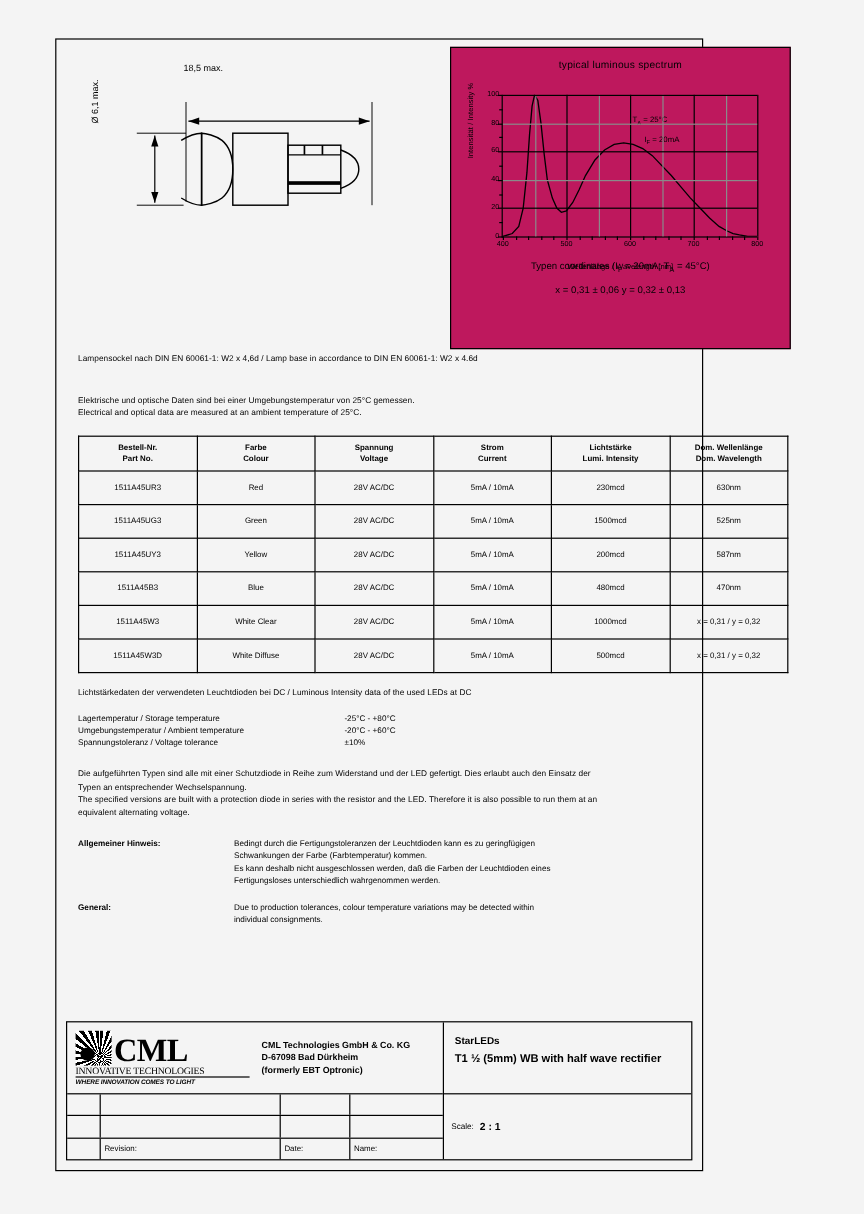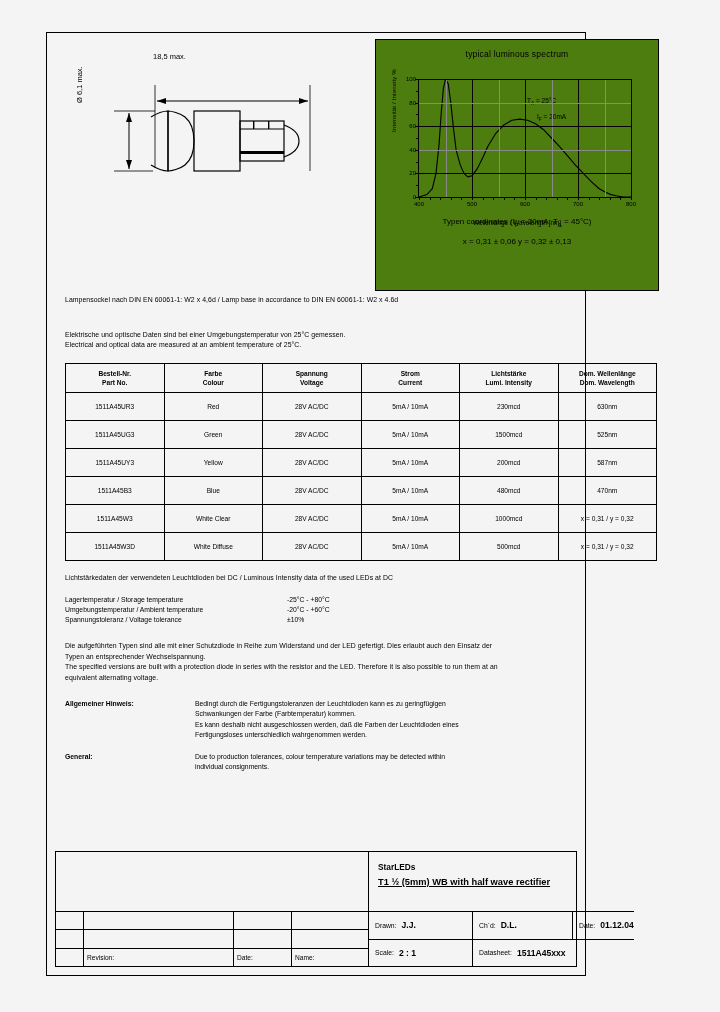--- a/index.html
+++ b/index.html
@@ -2,21 +2,21 @@
 <html><head>
 <meta charset="utf-8">
 <style>
   html,body{margin:0;padding:0;background:#f4f4f4;}
   body{width:720px;height:1012px;font-family:"Liberation Sans",sans-serif;color:#000;overflow:hidden;}
   .page{position:absolute;left:46px;top:32px;width:540px;height:944px;border:1.5px solid #000;background:#f4f4f4;box-sizing:border-box;}
 
   
   .topzone{position:relative;height:262px;}
   .drawing{position:absolute;left:20px;top:10px;width:300px;height:240px;}
-  .chartbox{position:absolute;left:328px;top:6px;width:282px;height:250px;border:1px solid #000;background:#4d7c0f;}
+  .chartbox{position:absolute;left:328px;top:6px;width:282px;height:250px;border:1px solid #000;background:#be185d;}
   .chart-title{text-align:center;font-size:8.5px;margin-top:9px;letter-spacing:.2px;}
   .plotwrap{position:relative;width:282px;height:150px;}
   .ylabel{position:absolute;left:-28px;top:38px;width:90px;transform:rotate(-90deg);transform-origin:center;
           font-size:6.2px;text-align:center;letter-spacing:.1px;}
   .plot{position:absolute;left:42px;top:20px;width:212px;height:118px;border-left:1.2px solid #000;border-bottom:1.2px solid #000;}
   .gl{position:absolute;background:#8a8a8a;}
   .gl.v{width:1px;top:0;bottom:0;}
   .gl.h{height:1px;left:0;right:0;}
   .gl.dark{background:#000;}
   .ytick{position:absolute;right:100%;margin-right:3px;font-size:6px;transform:translateY(-50%);white-space:nowrap;}
@@ -67,21 +67,21 @@
   .logo-bot{font-size:5.4px;font-weight:bold;font-style:italic;letter-spacing:-0.1px;margin-top:1px;}
   .company{font-size:7.4px;font-weight:bold;line-height:10.5px;padding-left:10px;}
   .revtable{flex:1;display:flex;flex-direction:column;}
   .revrow{flex:1;display:flex;border-bottom:1px solid #000;box-sizing:border-box;}
   .revrow:last-child{border-bottom:none;}
   .revcell{border-right:1px solid #000;box-sizing:border-box;font-size:6.6px;display:flex;align-items:center;padding-left:3px;}
   .rc1{width:28px;}.rc2{width:150px;}.rc3{width:58px;}.rc4{width:76px;border-right:none;}
   .tb-right{flex:1;display:flex;flex-direction:column;}
   .tr-row1{height:60px;border-bottom:1.2px solid #000;box-sizing:border-box;padding:8px 0 0 9px;}
   .prod1{font-size:8.3px;font-weight:bold;line-height:15px;}
-  .prod2{font-size:9.3px;font-weight:bold;line-height:15px;text-decoration:underline;}
+  .prod2{font-size:9.3px;font-weight:bold;line-height:15px;}
   .tr-row2,.tr-row3{flex:1;display:flex;}
   .tr-row2{border-bottom:1px solid #000;box-sizing:border-box;}
   .fcell{display:flex;align-items:center;border-right:1px solid #000;box-sizing:border-box;padding-left:6px;font-size:6.8px;gap:5px;}
   .fcell:last-child{border-right:none;}
   .fval{font-weight:bold;font-size:8.6px;}
   .f-drawn{width:104px;}.f-chd{width:100px;}.f-date{flex:1;}
   .f-scale{width:104px;}.f-ds{flex:1;}
 </style>
 </head>
 <body>
@@ -337,20 +337,33 @@
             <div>Due to production tolerances, colour temperature variations may be detected within</div>
             <div>individual consignments.</div>
           </div>
         </div>
       </div>
   </div>
 
   <div class="titleblock">
     <div class="tb-left">
       <div class="logorow">
+        <div class="logo">
+          <div class="logo-top">
+            <div class="logo-sq"></div>
+            <div class="cml">CML</div>
+          </div>
+          <div class="logo-mid">INNOVATIVE TECHNOLOGIES</div>
+          <div class="logo-bot">WHERE INNOVATION COMES TO LIGHT</div>
+        </div>
+        <div class="company">
+          <div>CML Technologies GmbH &amp; Co. KG</div>
+          <div>D-67098 Bad Dürkheim</div>
+          <div>(formerly EBT Optronic)</div>
+        </div>
       </div>
       <div class="revtable">
         <div class="revrow">
           <div class="revcell rc1"></div>
           <div class="revcell rc2"></div>
           <div class="revcell rc3"></div>
           <div class="revcell rc4"></div>
         </div>
         <div class="revrow">
           <div class="revcell rc1"></div>
@@ -364,39 +377,21 @@
           <div class="revcell rc3">Date:</div>
           <div class="revcell rc4">Name:</div>
         </div>
       </div>
     </div>
     <div class="tb-right">
       <div class="tr-row1">
         <div class="prod1">StarLEDs</div>
         <div class="prod2">T1 ½  (5mm)  WB  with half wave rectifier</div>
       </div>
-      <div class="tr-row2">
-        <div class="fcell f-drawn">
-          <span>Drawn:</span>
-          <span class="fval">J.J.</span>
-        </div>
-        <div class="fcell f-chd">
-          <span>Ch´d:</span>
-          <span class="fval">D.L.</span>
-        </div>
-        <div class="fcell f-date">
-          <span>Date:</span>
-          <span class="fval">01.12.04</span>
-        </div>
-      </div>
       <div class="tr-row3">
         <div class="fcell f-scale">
           <span>Scale:</span>
           <span class="fval">2 : 1</span>
         </div>
-        <div class="fcell f-ds">
-          <span>Datasheet:</span>
-          <span class="fval">1511A45xxx</span>
-        </div>
       </div>
     </div>
   </div>
 </div>
 
 </body></html>

